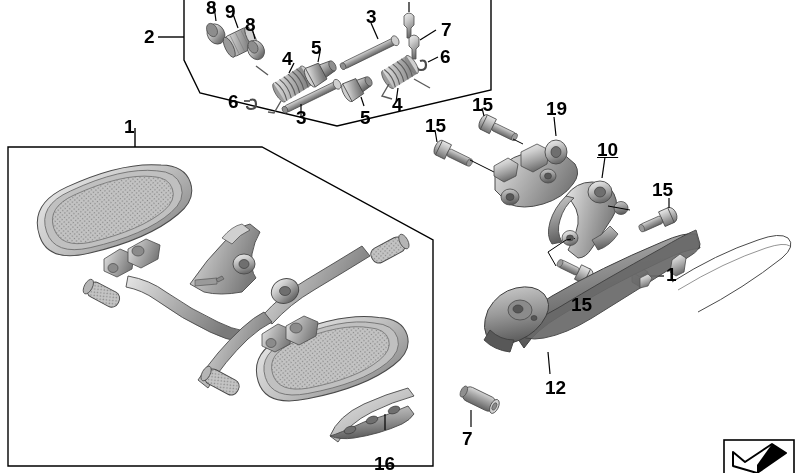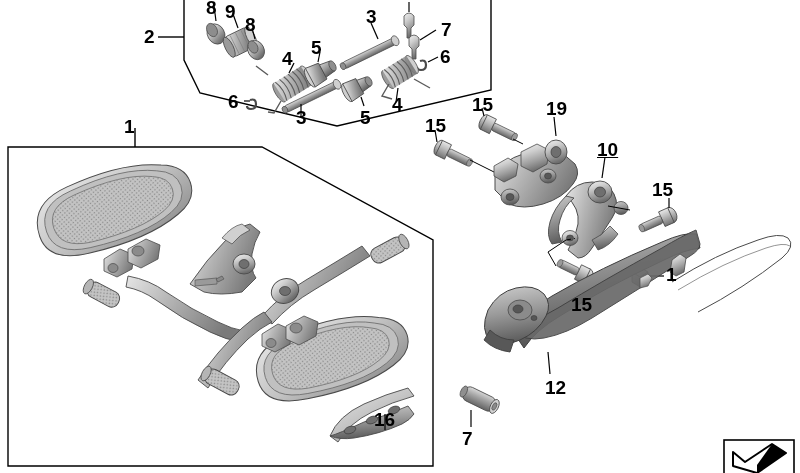--- a/index.html
+++ b/index.html
@@ -422,15 +422,15 @@
   <div class="callout" style="left:225px;top:2px;">9</div>
   <div class="callout" style="left:597px;top:140px;text-decoration:underline;">10</div>
   <div class="callout" style="left:546px;top:99px;">19</div>
   <div class="callout" style="left:545px;top:378px;">12</div>
   <div class="callout" style="left:462px;top:429px;">7</div>
   <div class="callout" style="left:666px;top:265px;">1</div>
   <div class="callout" style="left:472px;top:95px;">15</div>
   <div class="callout" style="left:425px;top:116px;">15</div>
   <div class="callout" style="left:652px;top:180px;">15</div>
   <div class="callout" style="left:571px;top:295px;">15</div>
-  <div class="callout" style="left:374px;top:410px;">16</div>
+  <div class="callout" style="left:374px;top:454px;">16</div>
 
 </div>
 
 </body></html>

